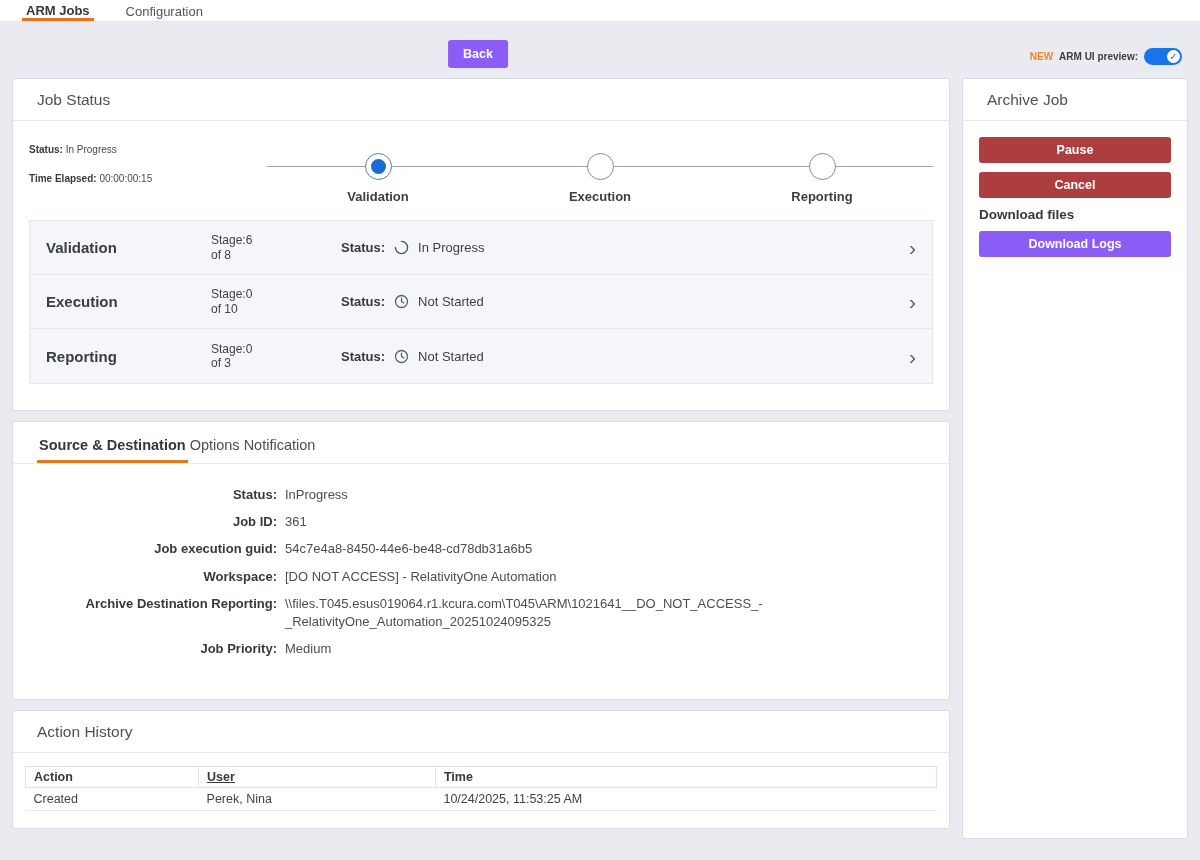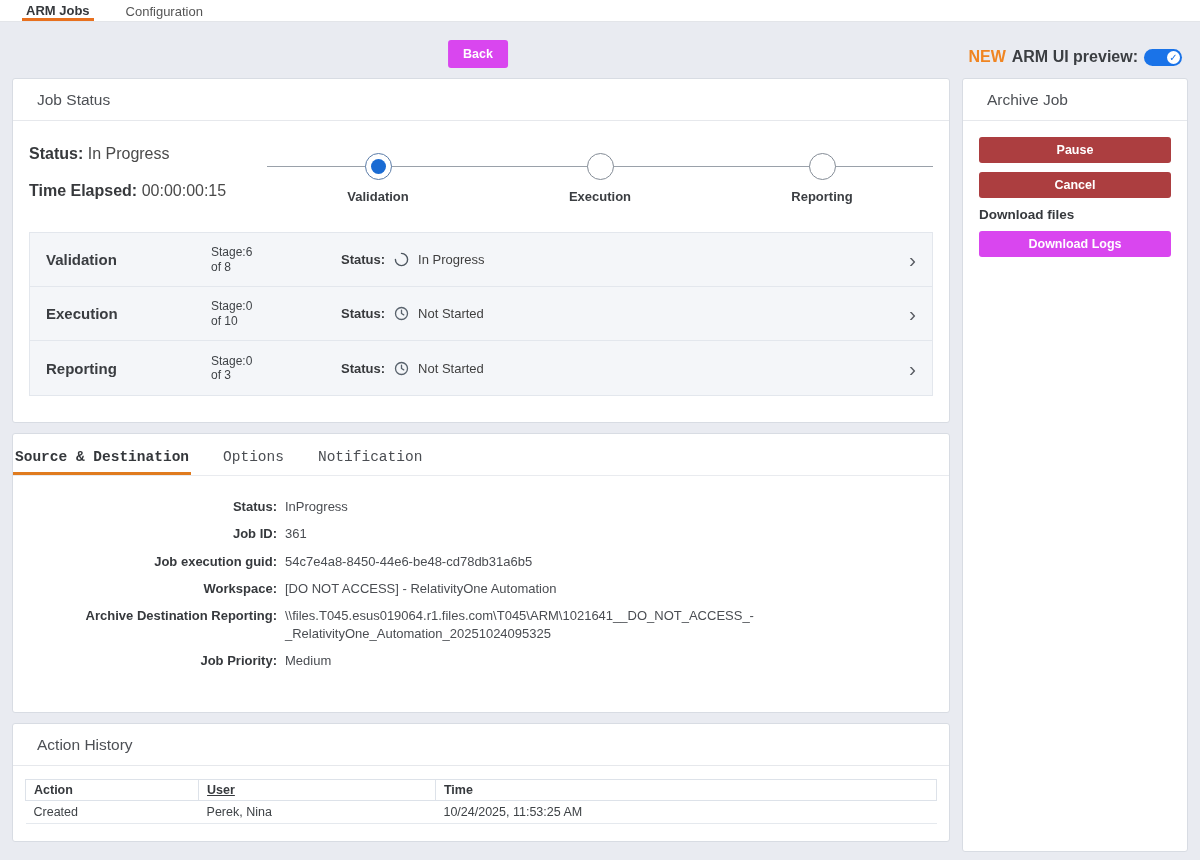--- a/index.html
+++ b/index.html
@@ -8,40 +8,40 @@
 
   
   .tabbar { background:#ffffff; height:22px; display:flex; align-items:center; padding-left:22px; border-bottom:1px solid #e3e5e9; }
   .tab { font-size:13px; color:#555; padding:3px 4px 2px; margin-right:28px; cursor:pointer; }
   .tab.active { color:#35383c; font-weight:bold; border-bottom:3px solid #e8701e; padding-bottom:0; }
 
   
   .content { padding:10px 12px 0; }
   .toolbar { position:relative; height:46px; }
   .btn { border:none; border-radius:3px; color:#fff; font-weight:bold; font-size:12.5px; cursor:pointer; font-family:inherit; }
-  .btn-blue { background:#d946ef; }
+  .btn-blue { background:#8b5cf6; }
   .btn-red { background:#ac3e40; }
   .back-btn { position:absolute; left:466px; top:8px; transform:translateX(-50%); padding:7px 15px; }
-  .preview { position:absolute; right:6px; top:16px; display:flex; align-items:center; gap:6px; font-size:16px; }
+  .preview { position:absolute; right:6px; top:16px; display:flex; align-items:center; gap:6px; font-size:10px; }
   .new-badge { color:#f08522; font-weight:bold; }
   .preview-label { color:#3b3e42; font-weight:bold; }
   .toggle { width:38px; height:17px; border-radius:9px; background:#1a73e8; position:relative; cursor:pointer; }
   .knob { position:absolute; right:2px; top:2px; width:13px; height:13px; border-radius:50%; background:#fff; color:#1a73e8; font-size:10px; line-height:13px; text-align:center; }
   .knob::after { content:"✓"; }
 
   .cols { display:flex; gap:12px; align-items:stretch; }
   .left-col { flex:1; min-width:0; }
   .right-col { width:226px; }
   .card { background:#fff; border:1px solid #d8dce3; border-radius:3px; margin-bottom:10px; }
   .card-title { font-size:15.5px; color:#4d5055; padding:12px 24px 11px; border-bottom:1px solid #e6e8ec; }
 
   
   .js-body { display:flex; padding:22px 16px 6px; }
   .js-info { width:238px; flex-shrink:0; }
-  .info-line { margin-bottom:15px; font-size:16px; color:#4a4a4a; line-height:1.35; }
+  .info-line { margin-bottom:15px; font-size:10px; color:#4a4a4a; line-height:1.35; }
   .info-line b { color:#37393c; }
 
   .stepper { flex:1; position:relative; padding-top:10px; }
   .step-track { position:absolute; top:23px; left:0; right:0; height:1px; background:#9aa1aa; }
   .steps { display:flex; position:relative; }
   .step { flex:1; display:flex; flex-direction:column; align-items:center; }
   .dot { width:27px; height:27px; border-radius:50%; background:#fff; border:1px solid #848c96; display:flex; align-items:center; justify-content:center; }
   .dot.active { border-color:#5b7ca8; }
   .dot.active::after { content:""; width:15px; height:15px; border-radius:50%; background:#1a6bd3; }
   .step-label { margin-top:9px; font-weight:bold; font-size:13px; color:#3b3e42; }
@@ -50,21 +50,21 @@
   .acc-row { display:flex; align-items:center; height:54px; padding:0 16px; background:#f4f6f9; border-bottom:1px solid #e3e7ed; cursor:pointer; }
   .acc-row:last-child { border-bottom:none; }
   .acc-name { width:165px; font-weight:bold; font-size:15px; color:#3a3d41; }
   .acc-stage { width:130px; font-size:12px; color:#3f4347; }
   .acc-stage span { display:inline-block; width:40px; line-height:1.2; }
   .acc-status { flex:1; display:flex; align-items:center; gap:9px; font-size:13px; }
   .acc-status b { color:#37393c; }
   .chevron { color:#5a5e64; font-size:21px; line-height:1; font-weight:normal; }
 
   
-  .dtabs { display:flex; gap:30px; padding:0 0; border-bottom:1px solid #e9ebef;font-family:Liberation Mono, monospace; }
+  .dtabs { display:flex; padding:0 24px; border-bottom:1px solid #e9ebef; }
   .dtab { padding:15px 2px 10px; font-size:14.5px; color:#4a4d52; cursor:pointer; }
   .dtab.active { font-weight:bold; color:#34373b; border-bottom:3px solid #e07b1f; padding-bottom:7px; }
   .fields { padding:22px 16px 32px; }
   .frow { display:flex; margin-bottom:9px; }
   .flabel { width:248px; text-align:right; font-weight:bold; font-size:13px; color:#36393d; flex-shrink:0; line-height:1.4; }
   .fvalue { margin-left:8px; font-size:13px; color:#4a4d52; max-width:630px; overflow-wrap:anywhere; line-height:1.4; }
 
   
   .history-table-wrap { margin:13px 12px 17px; }
   table { width:100%; border-collapse:collapse; font-size:12.5px; }
@@ -202,21 +202,21 @@
           <div class="frow">
             <div class="flabel">Job execution guid:</div>
             <div class="fvalue">54c7e4a8-8450-44e6-be48-cd78db31a6b5</div>
           </div>
           <div class="frow">
             <div class="flabel">Workspace:</div>
             <div class="fvalue">[DO NOT ACCESS] - RelativityOne Automation</div>
           </div>
           <div class="frow">
             <div class="flabel">Archive Destination Reporting:</div>
-            <div class="fvalue">\\files.T045.esus019064.r1.files.com\T045\ARM\1021641__DO_NOT_ACCESS_-_RelativityOne_Automation_20251024095325</div>
+            <div class="fvalue">\\files.T045.esus019064.r1.kcura.com\T045\ARM\1021641__DO_NOT_ACCESS_-_RelativityOne_Automation_20251024095325</div>
           </div>
           <div class="frow">
             <div class="flabel">Job Priority:</div>
             <div class="fvalue">Medium</div>
           </div>
         </div>
       </div>
 
       <div class="card">
         <div class="card-title">Action History</div>

